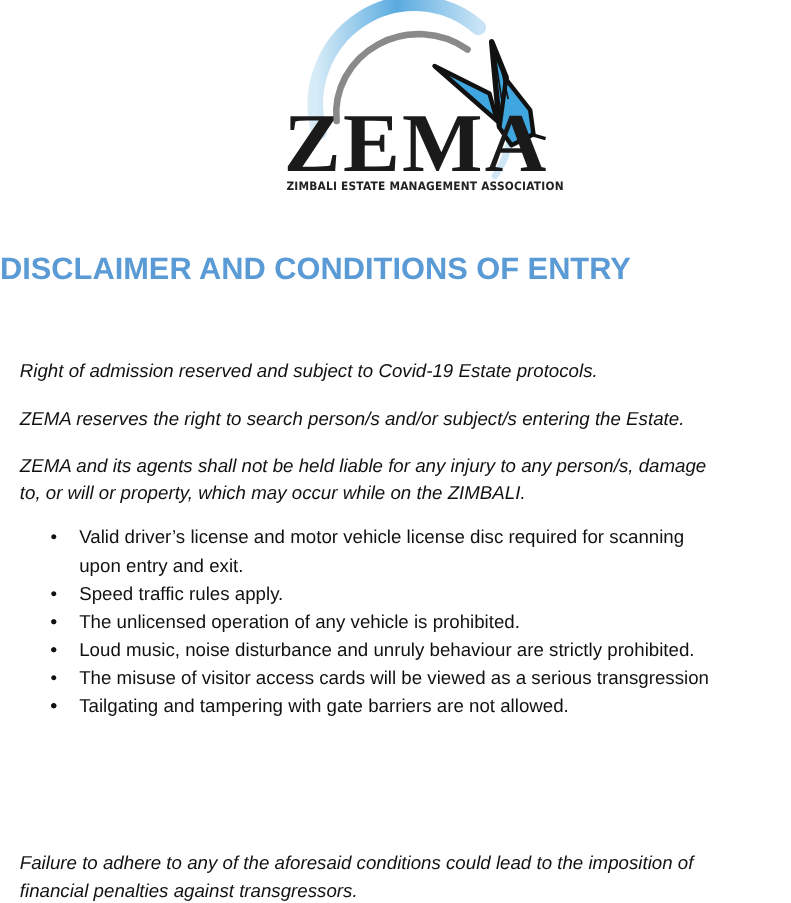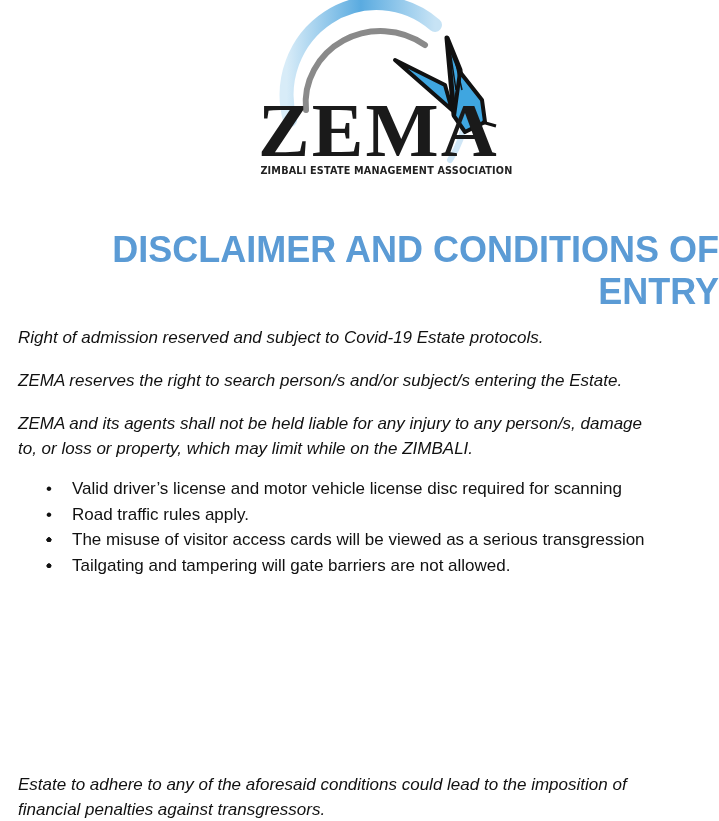--- a/index.html
+++ b/index.html
@@ -1,21 +1,21 @@
 <!DOCTYPE html>
 <html><head>
   <meta charset="utf-8">
   <style>
     html, body { margin: 0; padding: 0; background: #ffffff; }
     body { width: 719px; height: 821px; position: relative; overflow: hidden; font-family: "Liberation Sans", sans-serif; color: #000; }
     .logo { position: absolute; left: 250px; top: 0; width: 260px; height: 190px; font-weight: bold; }
     .logo svg { position: absolute; left: 0; top: 0; }
     .logo-word { position: absolute; left: 8px; top: 92px; font-family: "Liberation Serif", serif; font-size: 76px; letter-spacing: 2px; color: #1a1a1a; line-height: 1; transform: scaleX(1.02); transform-origin: left; }
     .logo-tag { position: absolute; left: 0; top: 164px; width: 260px; text-align: center; font-family: "DejaVu Sans", sans-serif; font-size: 10.5px; letter-spacing: 0.2px; color: #222; white-space: nowrap; transform: scaleX(0.92); }
-    .title { position: absolute; left: 0; top: 229px; width: 719px; text-align: right; font-weight: bold; font-size: 36px; color: #5b9bd5; letter-spacing: 0px; }
+    .title { position: absolute; left: 0; top: 229px; width: 719px; text-align: left; font-weight: bold; font-size: 28px; color: #5b9bd5; letter-spacing: 0px; }
     .p { position: absolute; left: 18px; font-size: 17px; line-height: 25px; color: #111; white-space: nowrap; font-style: italic; }
     ul.rules { position: absolute; left: 0; top: 476px; margin: 0; padding: 0; list-style: none; }
     ul.rules li { position: relative; padding-left: 72px; font-size: 17px; line-height: 25.5px; color: #111; white-space: nowrap; }
     ul.rules li .bullet { position: absolute; left: 46px; top: 0; }
   </style>
 </head>
 <body>
 
 <div class="logo">
   <svg width="260" height="190" viewBox="0 0 260 190">
@@ -42,29 +42,30 @@
   </svg>
   <div class="logo-word">ZEMA</div>
   <div class="logo-tag">ZIMBALI ESTATE MANAGEMENT ASSOCIATION</div>
 </div>
 
 <div class="title">DISCLAIMER AND CONDITIONS OF ENTRY</div>
 
 <div class="p" style="top:325px">Right of admission reserved and subject to Covid-19 Estate protocols.</div>
 <div class="p" style="top:368px">ZEMA reserves the right to search person/s and/or subject/s entering the Estate.</div>
 <div class="p" style="top:411px">ZEMA and its agents shall not be held liable for any injury to any person/s, damage</div>
-<div class="p" style="top:436px">to, or loss or property, which may limit while on the ZIMBALI.</div>
+<div class="p" style="top:436px">to, or will or property, which may occur while on the ZIMBALI.</div>
 
 <ul class="rules">
   <li><span class="bullet">•</span><span>Valid driver’s license and motor vehicle license disc required for scanning</span></li>
-  <li><span class="bullet">•</span><span>Road traffic rules apply.</span></li>
+  <li><span>upon entry and exit.</span></li>
+  <li><span class="bullet">•</span><span>Speed traffic rules apply.</span></li>
   <li><span class="bullet">•</span></li>
+  <li><span class="bullet">•</span><span>The unlicensed operation of any vehicle is prohibited.</span></li>
   <li><span class="bullet">•</span></li>
-  <li><span class="bullet">•</span></li>
-  <li><span class="bullet">•</span></li>
+  <li><span class="bullet">•</span><span>Loud music, noise disturbance and unruly behaviour are strictly prohibited.</span></li>
   <li><span class="bullet">•</span><span>The misuse of visitor access cards will be viewed as a serious transgression</span></li>
   <li><span class="bullet">•</span></li>
   <li><span class="bullet">•</span></li>
-  <li><span class="bullet">•</span><span>Tailgating and tampering will gate barriers are not allowed.</span></li>
+  <li><span class="bullet">•</span><span>Tailgating and tampering with gate barriers are not allowed.</span></li>
 </ul>
 
-<div class="p" style="top:772px">Estate to adhere to any of the aforesaid conditions could lead to the imposition of</div>
+<div class="p" style="top:772px">Failure to adhere to any of the aforesaid conditions could lead to the imposition of</div>
 <div class="p" style="top:797px">financial penalties against transgressors.</div>
 
 </body></html>

